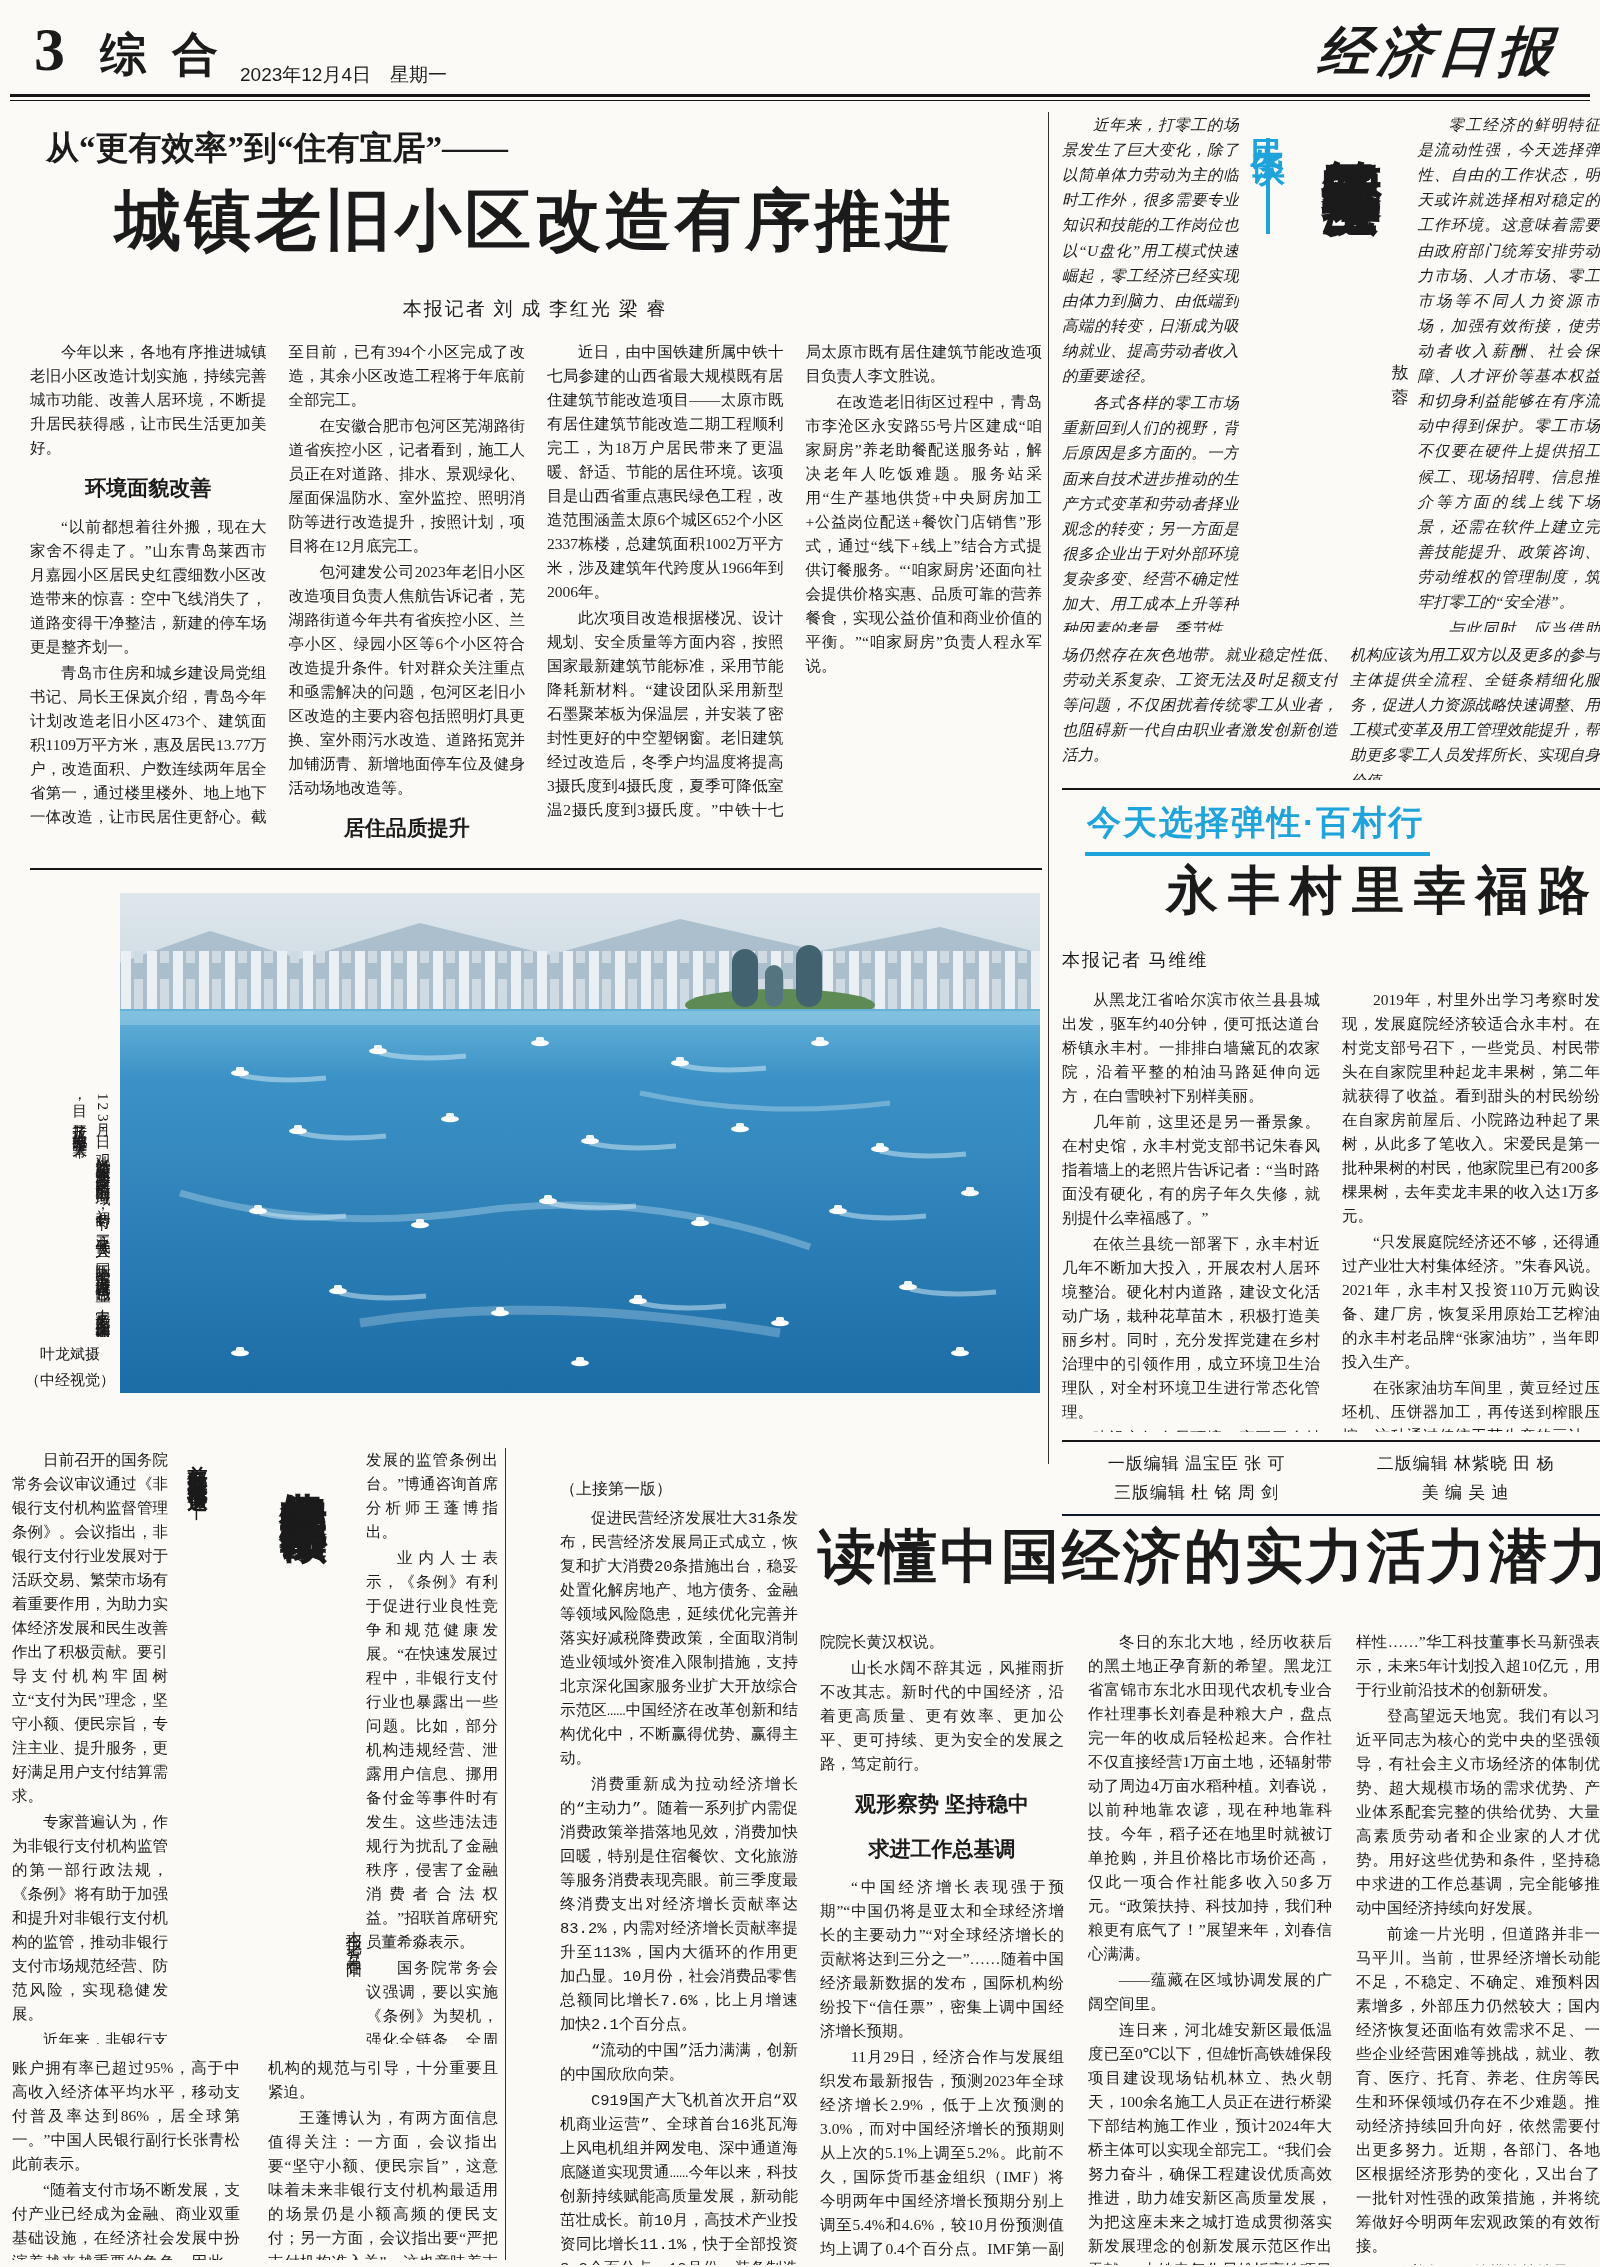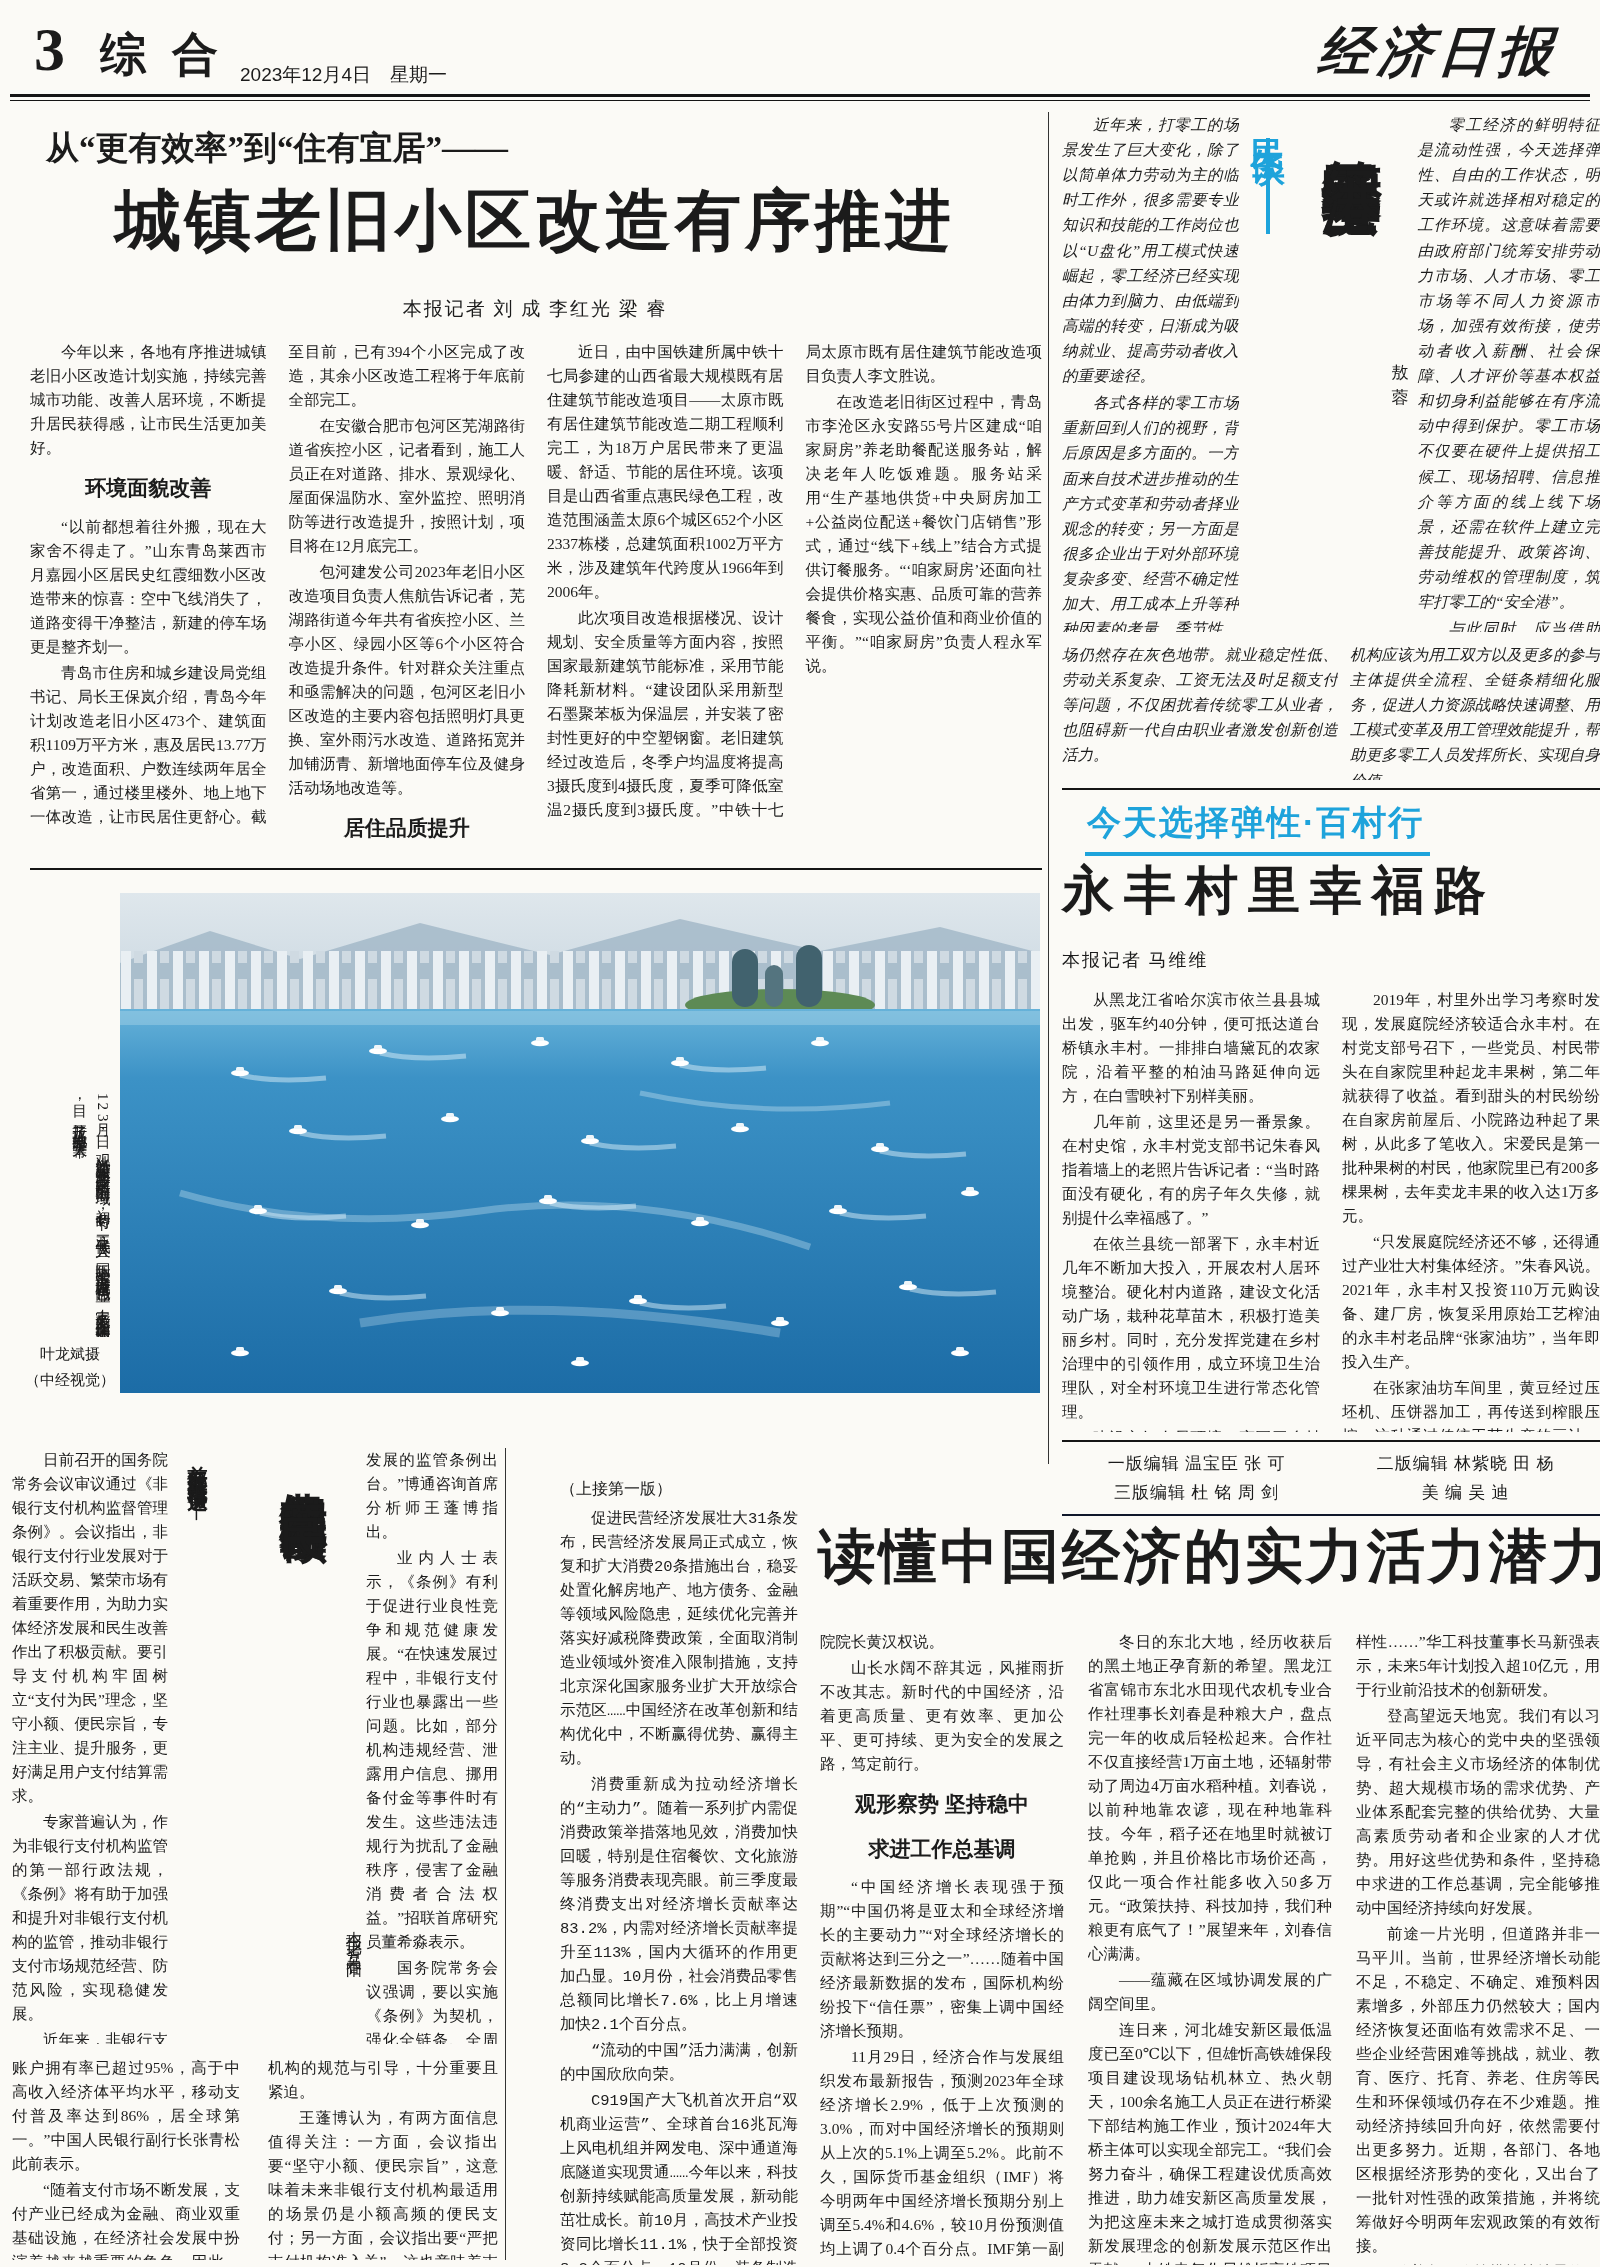--- a/index.html
+++ b/index.html
@@ -44,21 +44,21 @@
     font-family:"Liberation Sans",sans-serif;letter-spacing:6px;}
   .ms-labelline{width:4px;height:96px;background:#1ea3db;margin-top:8px;}
   .ms-head{width:86px;margin-left:4px;writing-mode:vertical-rl;font-size:60px;font-weight:900;
     font-family:"Liberation Sans",sans-serif;line-height:1.0;letter-spacing:2px;height:520px;}
   .ms-author{width:30px;writing-mode:vertical-rl;font-size:17px;padding-top:238px;letter-spacing:10px;}
   .ms-bottom{display:flex;margin-top:10px;}
   .ms-bl{width:276px;font-size:15.5px;line-height:1.62;font-style:italic;text-align:justify;overflow:hidden;height:138px;}
   .ms-br{width:250px;margin-left:12px;font-size:15.5px;line-height:1.62;font-style:italic;text-align:justify;overflow:hidden;height:138px;}
   .village-banner{position:absolute;left:1085px;top:800px;font-size:34px;font-weight:900;color:#1ea3db;
     font-family:"Liberation Sans",sans-serif;border-bottom:4px solid #1ea3db;padding:0 6px 6px 2px;letter-spacing:2px;}
-  .village-head{position:absolute;left:1062px;top:856px;width:538px;text-align:left;
+  .village-head{position:absolute;left:1062px;top:856px;width:538px;text-align:right;
     font-size:52px;font-weight:900;letter-spacing:10px;white-space:nowrap;font-family:Liberation Mono, monospace;}
   .village-byline{position:absolute;left:1062px;top:948px;width:538px;text-align:left;font-size:18px;letter-spacing:2px;}
   .village-cols{position:absolute;left:1062px;top:988px;width:538px;height:444px;display:flex;}
   .village-cols .vc{width:258px;font-size:15.5px;line-height:1.55;text-align:justify;overflow:hidden;}
   .village-cols .vc + .vc{margin-left:22px;}
   .editors{position:absolute;left:1062px;top:1440px;width:538px;border-top:2px solid #151515;border-bottom:2px solid #0f172a;
     padding:10px 0;display:grid;grid-template-columns:1fr 1fr;row-gap:6px;font-size:17px;}
   .editors div{text-align:center;letter-spacing:1px;}
   
   .pay{position:absolute;left:12px;top:1448px;width:486px;height:812px;}

